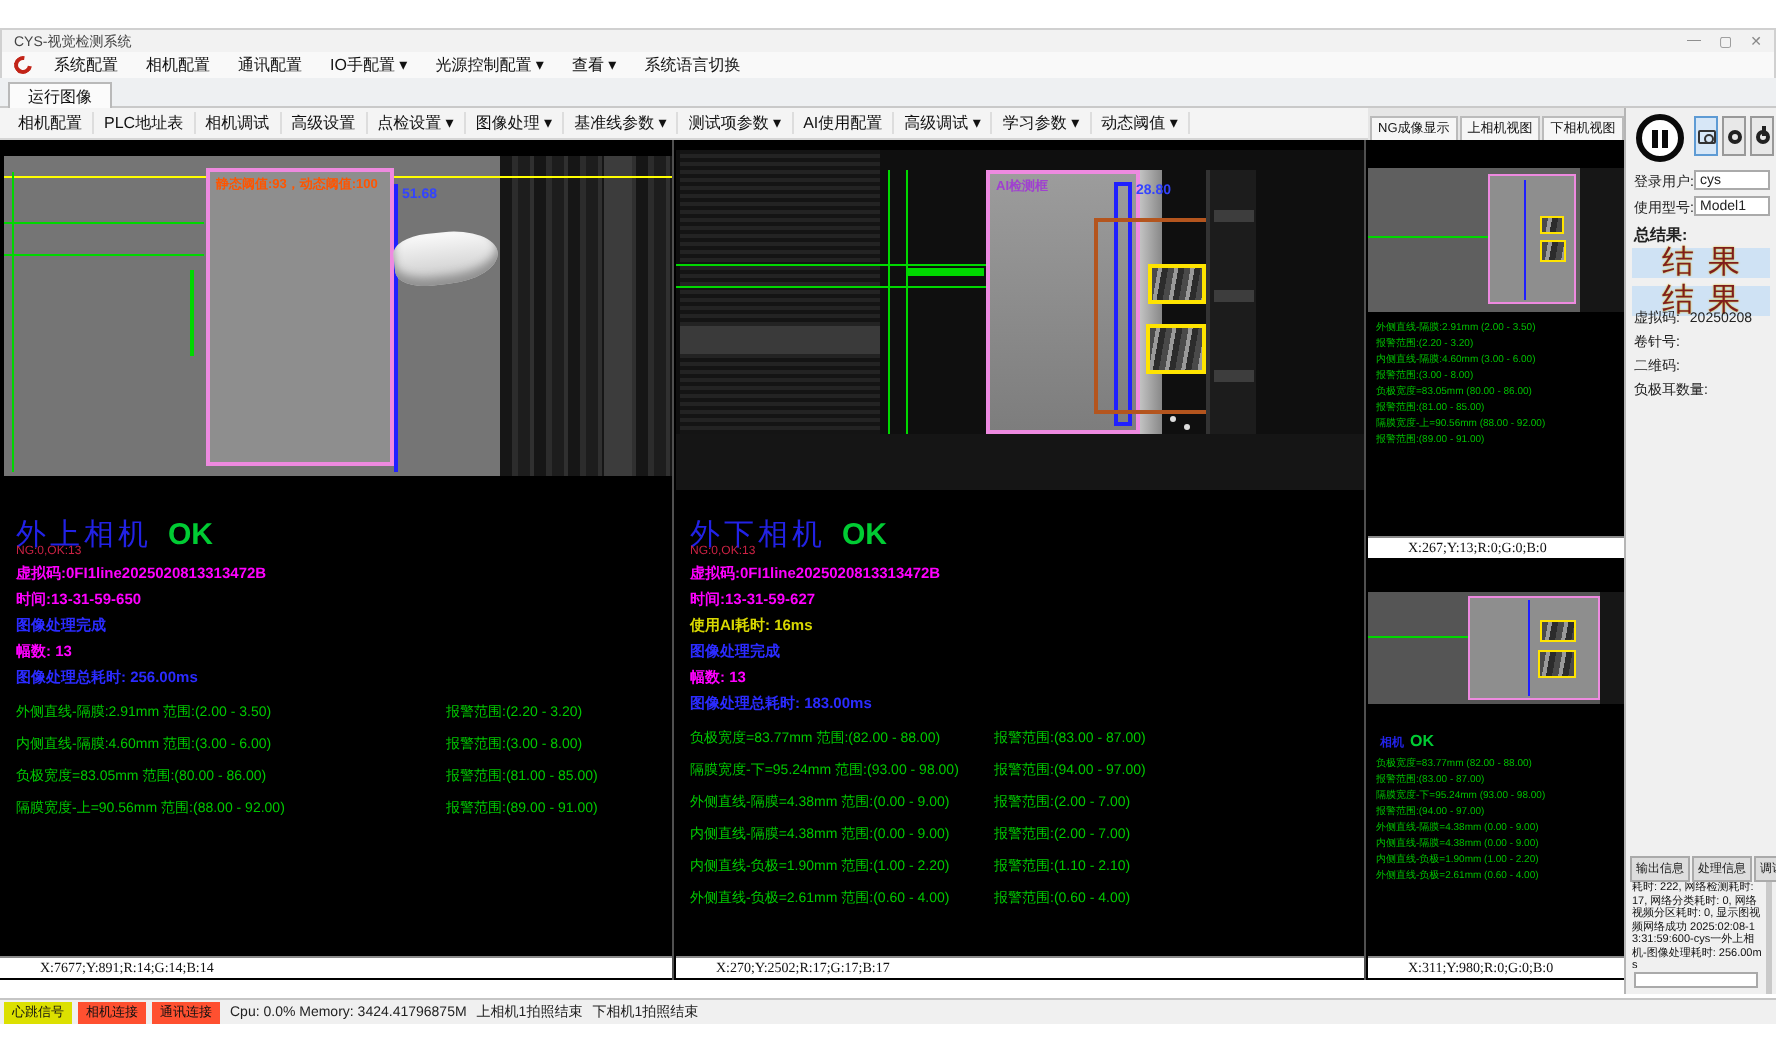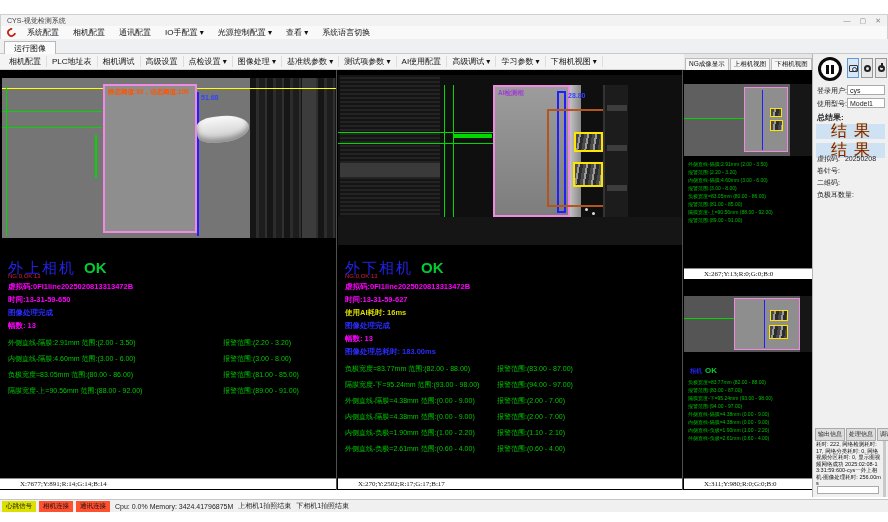--- a/index.html
+++ b/index.html
@@ -163,21 +163,21 @@
         <span class="tool-item">PLC地址表</span>
         <span class="tool-item">相机调试</span>
         <span class="tool-item">高级设置</span>
         <span class="tool-item">点检设置 ▾</span>
         <span class="tool-item">图像处理 ▾</span>
         <span class="tool-item">基准线参数 ▾</span>
         <span class="tool-item">测试项参数 ▾</span>
         <span class="tool-item">AI使用配置</span>
         <span class="tool-item">高级调试 ▾</span>
         <span class="tool-item">学习参数 ▾</span>
-        <span class="tool-item">下相机视图 ▾</span>
+        <span class="tool-item">动态阈值 ▾</span>
       </span>
   </div>
 
   <div class="abs thumbtabs">
     <span style="display:flex;gap:1px">
         <span class="thumbtab">NG成像显示</span>
         <span class="thumbtab">上相机视图</span>
         <span class="thumbtab">下相机视图</span>
       </span>
   </div>
@@ -257,20 +257,21 @@
 
       <div class="cam-text">
         <div class="cam-head">
           <span class="cam-title">外上相机</span><span class="cam-ok">OK</span>
         </div>
         <div class="cam-sub">NG:0,OK:13</div>
         <div class="ln ln-m">虚拟码:0FI1line2025020813313472B</div>
         <div class="ln ln-m">时间:13-31-59-650</div>
         <div class="ln ln-b">图像处理完成</div>
         <div class="ln ln-m">幅数: 13</div>
+        <div class="ln ln-b">图像处理总耗时: 256.00ms</div>
         <div class="meas">
             <div class="meas-row">
             <span class="l">外侧直线-隔膜:2.91mm 范围:(2.00 - 3.50)</span>
             <span class="r">报警范围:(2.20 - 3.20)</span>
           </div>
             <div class="meas-row">
             <span class="l">内侧直线-隔膜:4.60mm 范围:(3.00 - 6.00)</span>
             <span class="r">报警范围:(3.00 - 8.00)</span>
           </div>
             <div class="meas-row">

